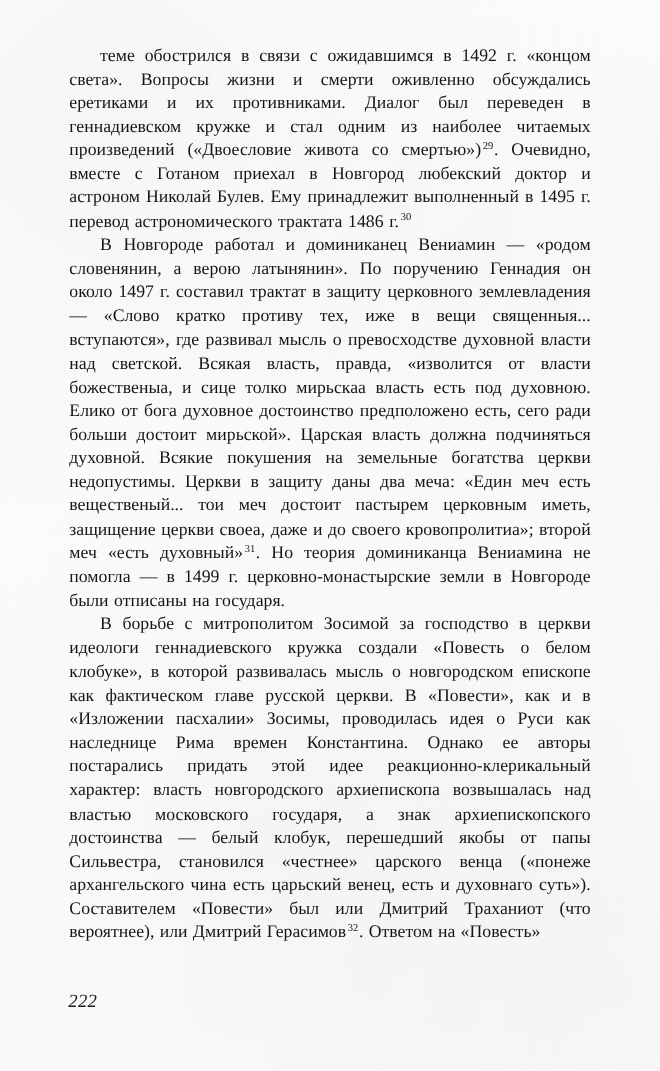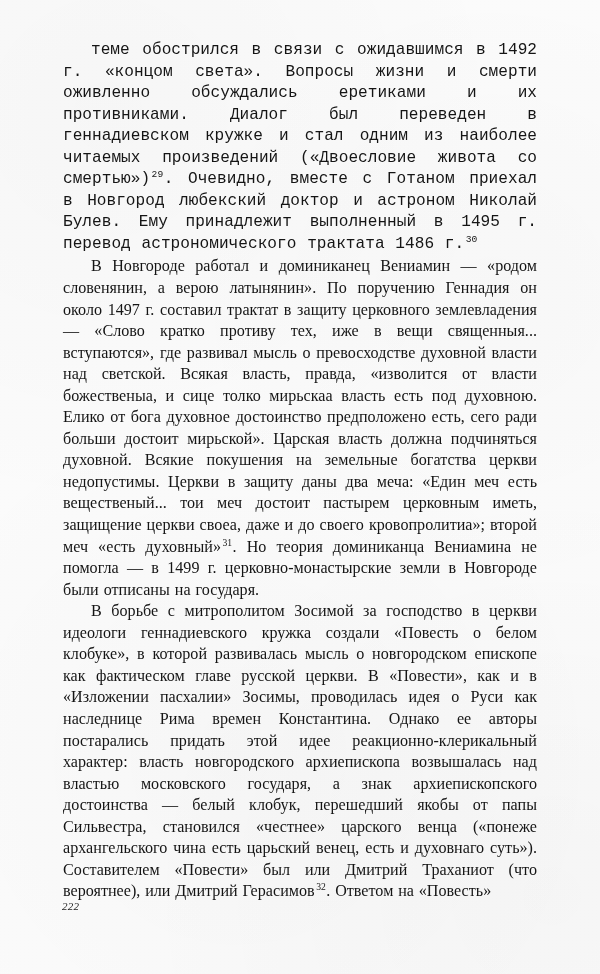--- a/index.html
+++ b/index.html
@@ -40,37 +40,37 @@
     text-indent: 28px;
     font-size: 16.1px;
     line-height: 21.55px;
     color: #151515;
     letter-spacing: 0.02px;
     word-spacing: 0.4px;
     -webkit-font-smoothing: none;
   }
 
   
-  p.para.p1 { word-spacing: 1.1px; font-family: Liberation Mono, monospace; }
+  p.para.p1 { word-spacing: 1.1px; }
   p.para.p2 { word-spacing: 0.9px; font-family: Liberation Serif, serif; }
   p.para.p3 { word-spacing: 0.75px; }
 
   sup.fn {
     font-size: 9.6px;
     line-height: 0;
     vertical-align: 0.62em;
     padding-left: 1.5px;
     padding-right: 0.5px;
   }
 
   .page-number {
     position: absolute;
     left: 62px;
     top: 900px;
-    font-size: 11px;
+    font-size: 17px;
     font-style: italic;
     color: #1a1a1a;
     letter-spacing: 0.3px;
   }
 
   
   .grain {
     position: absolute;
     inset: 0;
     pointer-events: none;

